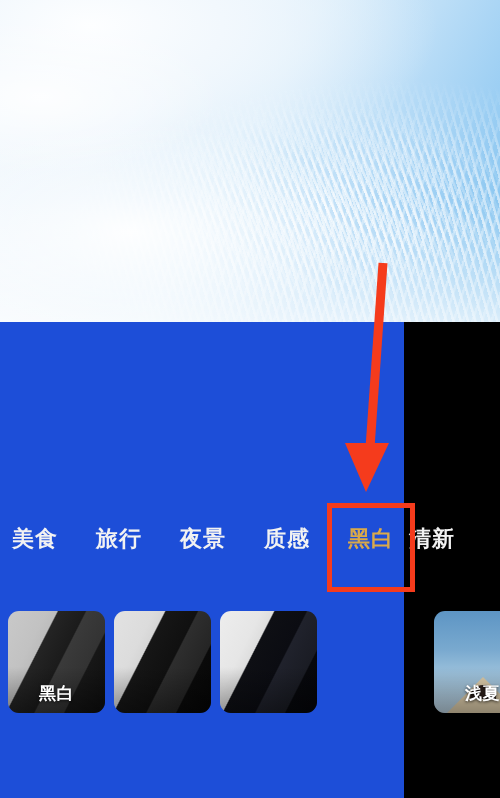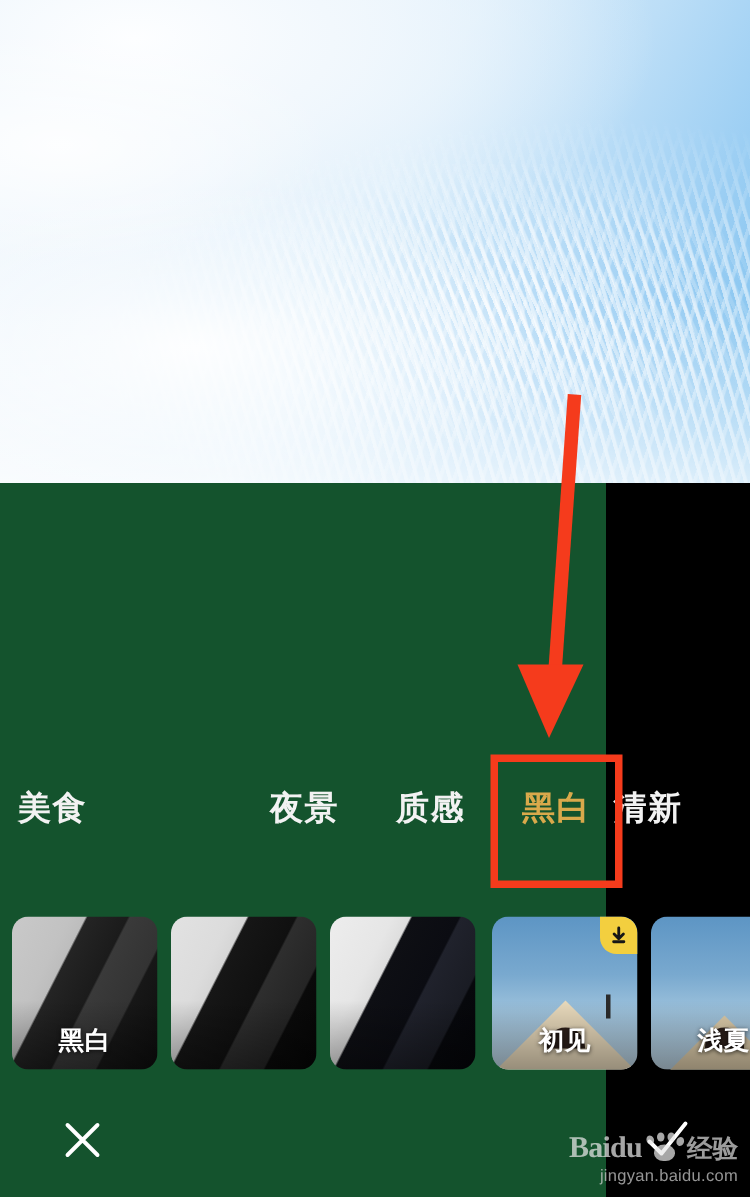--- a/index.html
+++ b/index.html
@@ -42,21 +42,21 @@
   .haze{
     position:absolute;inset:0;
     background:
       radial-gradient(ellipse 75% 55% at 26% 72%, rgba(255,255,255,.92) 0%, rgba(255,255,255,0) 62%),
       radial-gradient(ellipse 60% 40% at 8% 30%, rgba(255,255,255,.85) 0%, rgba(255,255,255,0) 60%),
       linear-gradient(180deg, rgba(255,255,255,0) 62%, rgba(255,255,255,.55) 92%, rgba(255,255,255,.72) 100%);
   }
 
   
   .editor{
-    position:absolute;left:0;top:322px;width:404px;height:476px;background:#14532d;
+    position:absolute;left:0;top:322px;width:404px;height:476px;background:#1d4ed8;
   }
 
   
   .tabs{
     position:absolute;left:0;top:196px;width:500px;height:42px;
   }
   .tab{
     position:absolute;top:0;height:42px;line-height:42px;
     font-size:22px;font-weight:700;color:#f2f2f2;white-space:nowrap;
     letter-spacing:1px;
@@ -177,20 +177,21 @@
     <div class="sky-base"></div>
     <div class="ripples"></div>
     <div class="ripples2"></div>
     <div class="haze"></div>
   </div>
 
   <div class="editor">
 
     <div class="tabs">
       <div class="tab" style="left:12px">美食</div>
+      <div class="tab" style="left:96px">旅行</div>
       <div class="tab" style="left:264px">质感</div>
       <div class="tab" style="left:180px">夜景</div>
       <div class="tab selected" style="left:348px">黑白</div>
       <div class="tab" style="left:409px">清新</div>
     </div>
 
     <div class="thumbs">
 
       <div class="thumb" style="left:8px">
         <div class="img img-mono"></div>
@@ -201,77 +202,32 @@
       <div class="thumb" style="left:114px">
         <div class="img img-mono v2"></div>
         <div class="shade"></div>
       </div>
 
       <div class="thumb" style="left:220px">
         <div class="img img-mono v3"></div>
         <div class="shade"></div>
       </div>
 
-      <div class="thumb" style="left:328px">
-        <div class="img img-house">
-          <div class="roof"></div>
-          <div class="window"></div>
-          <div class="post"></div>
-        </div>
-        <div class="shade"></div>
-        <div class="dl-badge">
-          <svg width="13" height="13" viewBox="0 0 13 13" aria-hidden="true">
-            <path d="M6.5 1.6 V8.2 M3.4 5.6 L6.5 8.8 L9.6 5.6" stroke="#161616" stroke-width="1.9" fill="none" stroke-linecap="round" stroke-linejoin="round"></path>
-            <path d="M3.1 10.8 H9.9" stroke="#161616" stroke-width="1.9" stroke-linecap="round"></path>
-          </svg>
-        </div>
-        <div class="name">初见</div>
-      </div>
 
       <div class="thumb" style="left:434px">
         <div class="img img-house">
           <div class="roof2"></div>
           <div class="window"></div>
         </div>
         <div class="shade"></div>
         <div class="name">浅夏</div>
       </div>
 
     </div>
 
-    <div class="actionbar">
-
-      <div class="icon-btn close">
-        <svg width="26" height="26" viewBox="0 0 26 26" aria-hidden="true">
-          <path d="M3 3 L23 23 M23 3 L3 23" stroke="#ffffff" stroke-width="2.6" stroke-linecap="round"></path>
-        </svg>
-      </div>
-
-      <div class="icon-btn confirm">
-        <svg width="30" height="26" viewBox="0 0 30 26" aria-hidden="true">
-          <path d="M3 14 L11 22 L27 2" stroke="#ffffff" stroke-width="2.6" fill="none" stroke-linecap="round" stroke-linejoin="round"></path>
-        </svg>
-      </div>
-
-      <div class="watermark">
-        <div class="wm-row">
-          <span class="wm-baidu">Baidu</span>
-          <span class="wm-paw">
-            <i></i>
-              <i></i>
-              <i></i>
-              <i></i>
-              <i></i>
-          </span>
-          <span class="wm-cn">经验</span>
-        </div>
-        <div class="wm-url">jingyan.baidu.com</div>
-      </div>
-
-    </div>
   </div>
 
   <div class="annot">
     <svg width="500" height="798" viewBox="0 0 500 798" aria-hidden="true">
       <g>
         <path d="M383 263 L369 462" stroke="#f53b1c" stroke-width="9" stroke-linecap="butt" fill="none"></path>
         <path d="M366 492 L345 443 L389 443 Z" fill="#f53b1c"></path>
       </g>
     </svg>
     <div class="annot-box"></div>

